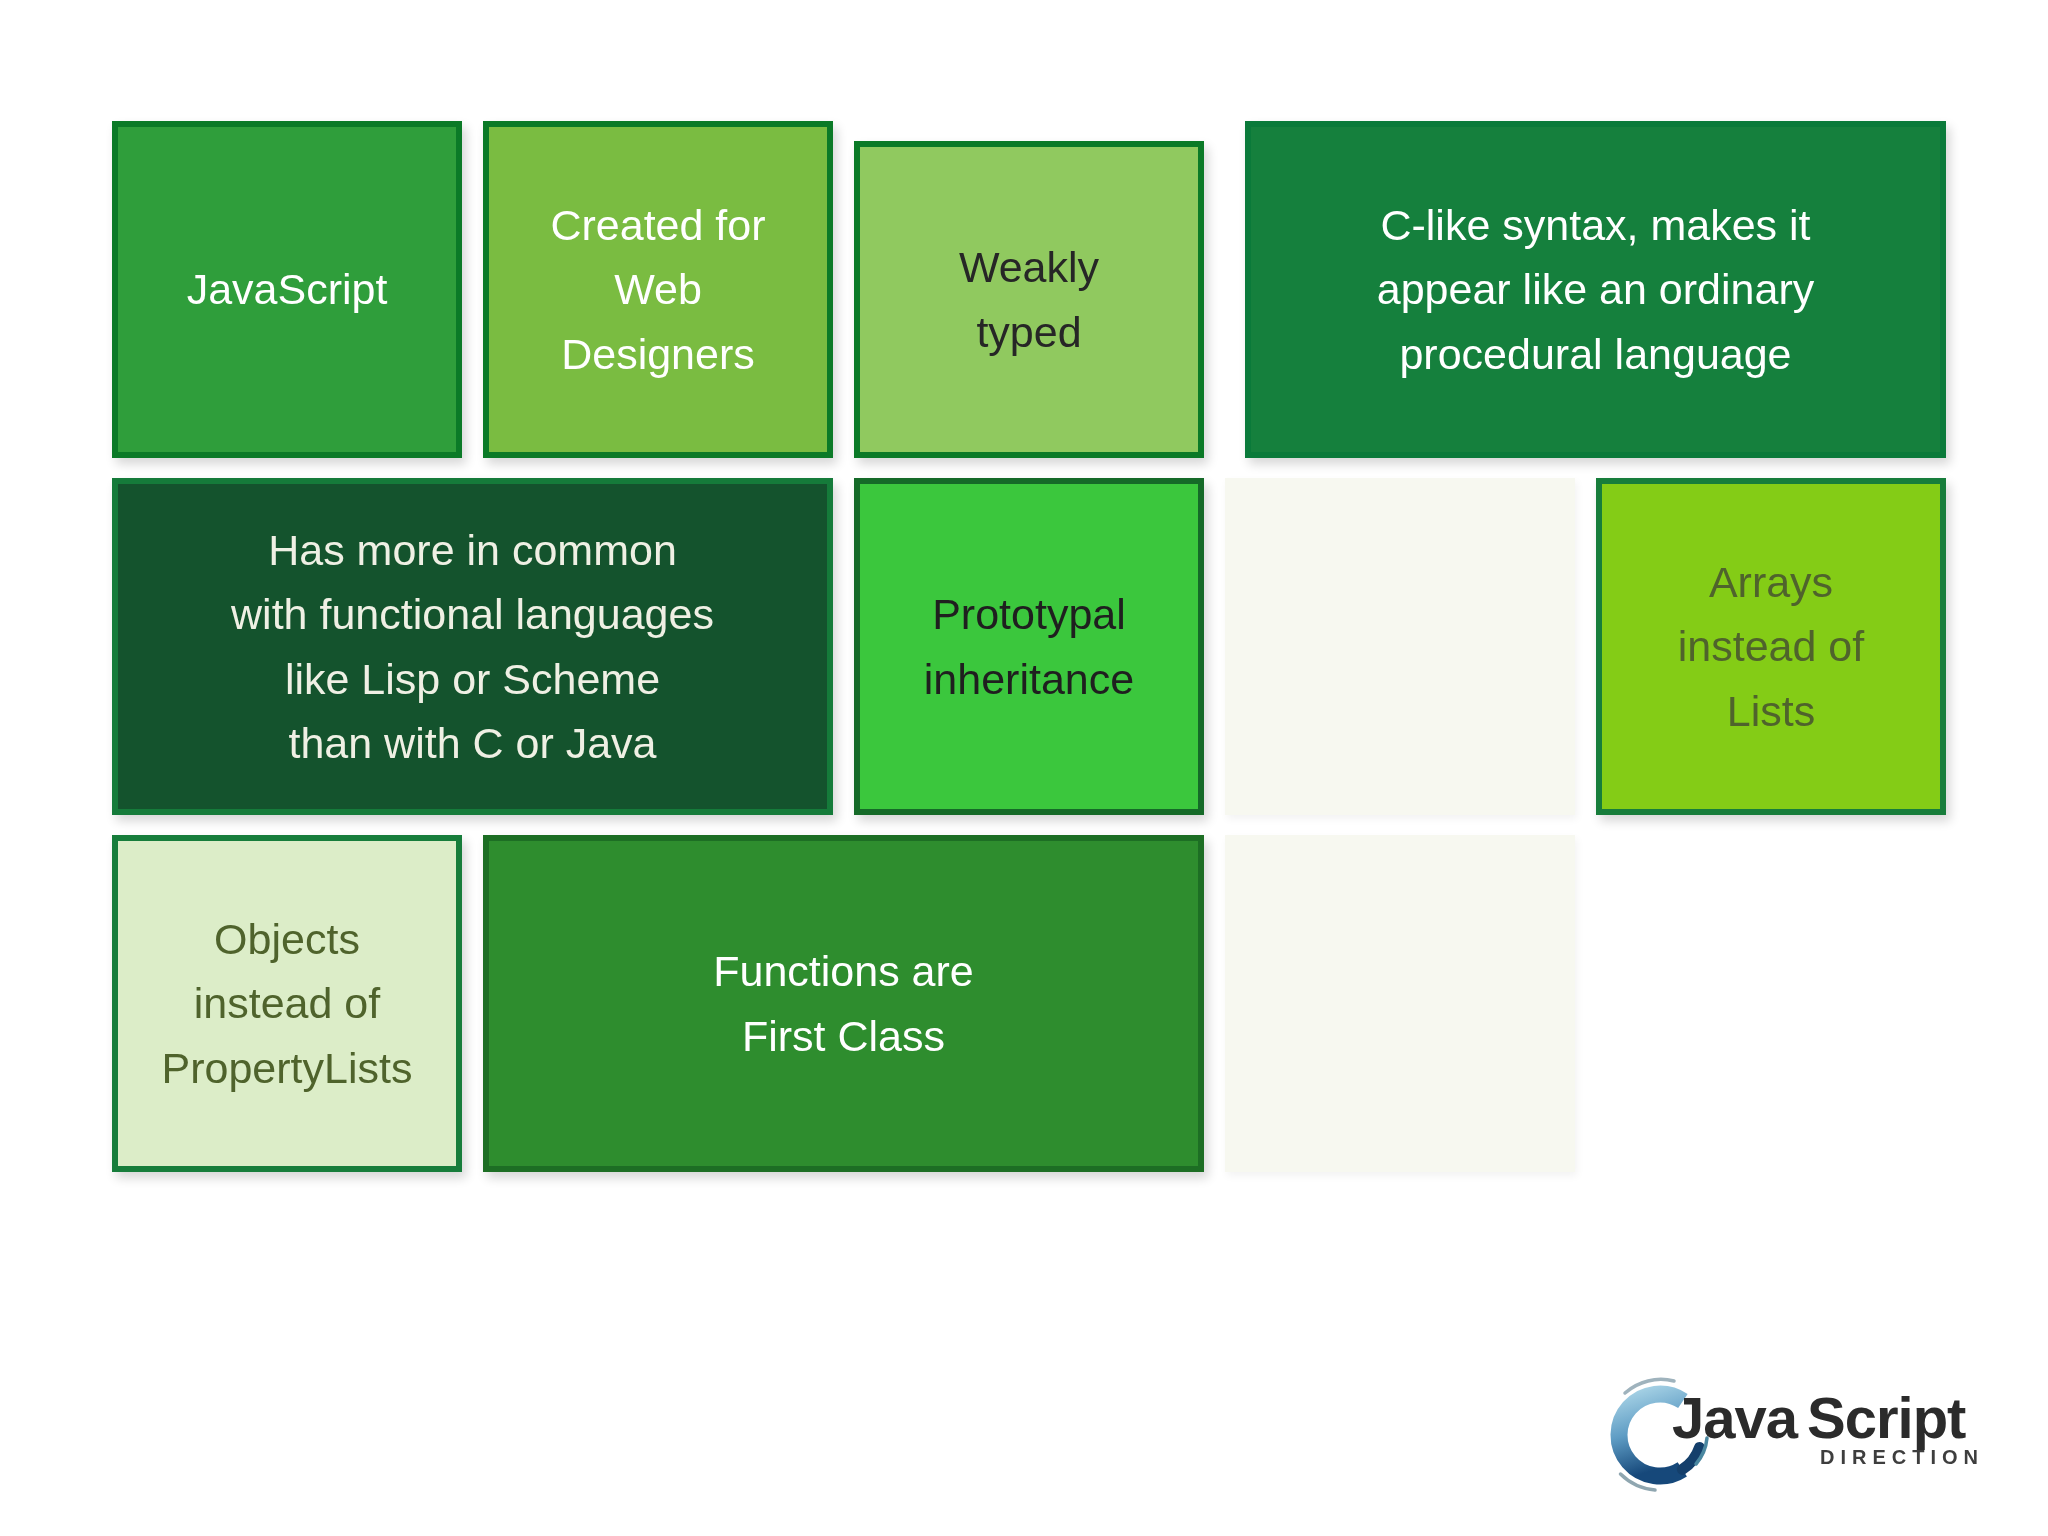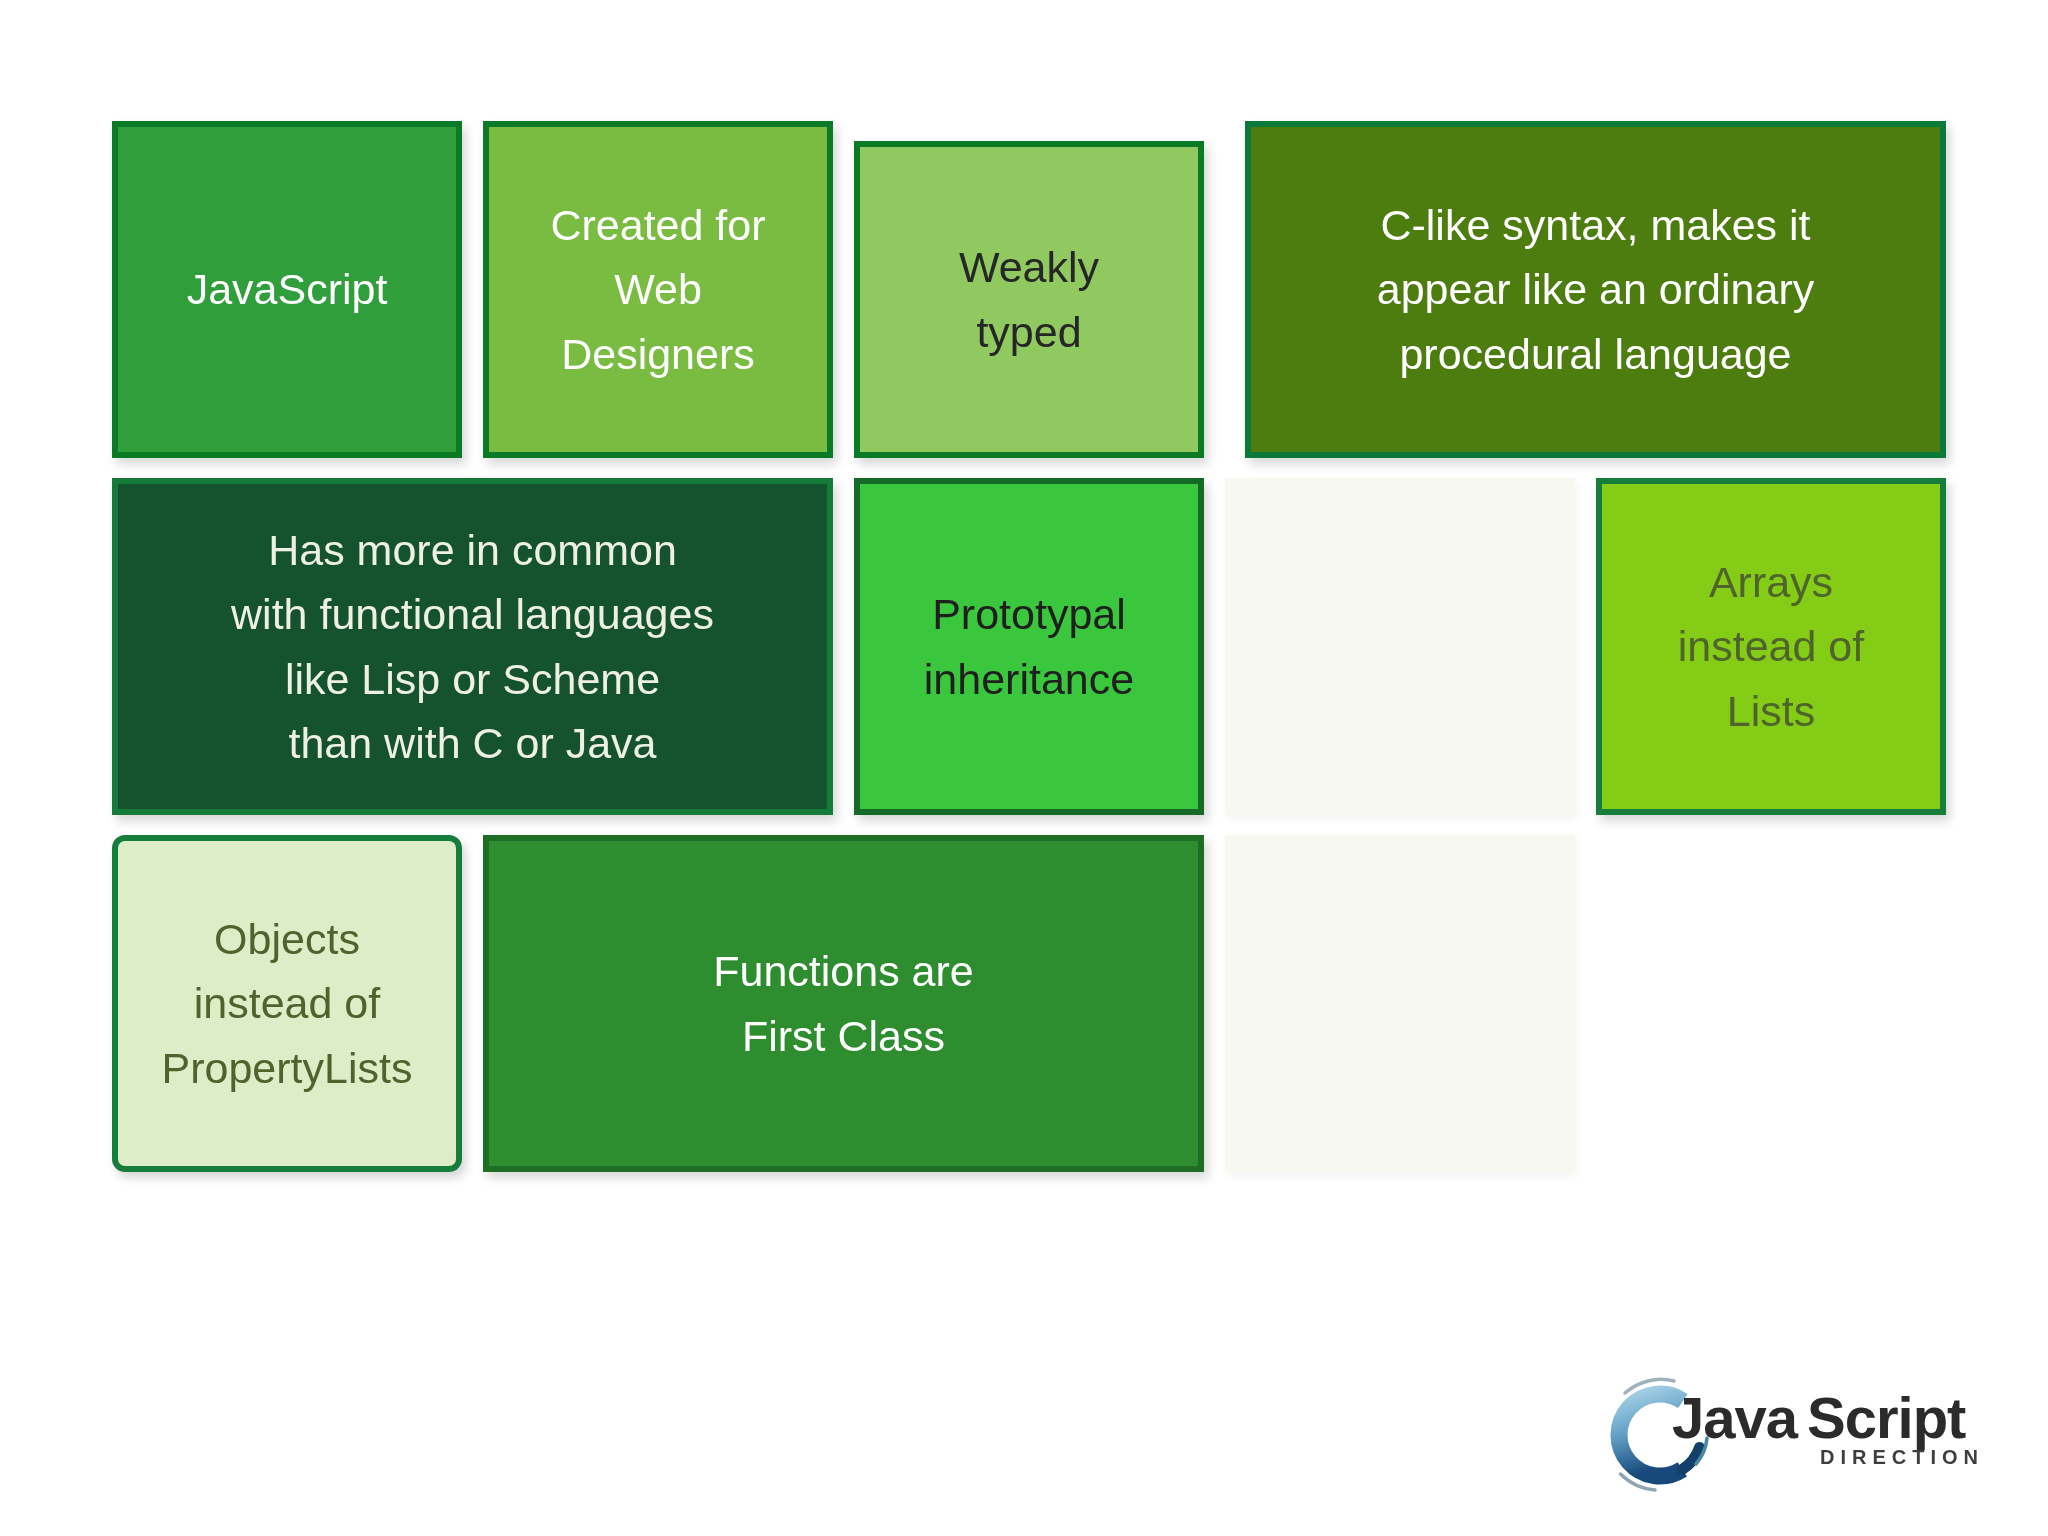--- a/index.html
+++ b/index.html
@@ -46,34 +46,34 @@
 
 <div id="canvas" style="background: rgb(255, 255, 255);">
 
   <div class="board">
     <div class="tile" style="background: rgb(47, 158, 59); border-color: rgb(11, 122, 39); color: rgb(255, 255, 255);">JavaScript</div>
     <div class="tile" style="background: rgb(122, 188, 65); border-color: rgb(11, 122, 39); color: rgb(255, 255, 255);">Created for
 Web
 Designers</div>
     <div class="tile" style="background: rgb(144, 201, 95); border-color: rgb(11, 122, 39); color: rgb(38, 38, 38); margin-top: 20px;">Weakly
 typed</div>
-    <div class="tile span2" style="background: #4d7c0f; border-color: rgb(10, 122, 58); color: rgb(255, 255, 255); margin-left: 20px;">C-like syntax, makes it
+    <div class="tile span2" style="background: #15803d; border-color: rgb(10, 122, 58); color: rgb(255, 255, 255); margin-left: 20px;">C-like syntax, makes it
 appear like an ordinary
 procedural language</div>
     <div class="tile span2" style="background: #14532d; border-color: rgb(21, 123, 58); color: rgb(239, 240, 228);">Has more in common
 with functional languages
 like Lisp or Scheme
 than with C or Java</div>
     <div class="tile" style="background: rgb(59, 199, 61); border-color: rgb(21, 106, 40); color: rgb(31, 31, 31);">Prototypal
 inheritance</div>
     <div class="tile empty" style="background: rgb(247, 248, 240); color: rgb(31, 31, 31);"></div>
     <div class="tile" style="background: #84cc16; border-color: rgb(23, 125, 59); color: rgb(79, 99, 44);">Arrays
 instead of
 Lists</div>
-    <div class="tile" style="background: rgb(220, 237, 200); border-color: rgb(23, 125, 59); color: rgb(79, 99, 44); border-radius: 13px;">Objects
+    <div class="tile" style="background: rgb(220, 237, 200); border-color: rgb(23, 125, 59); color: rgb(79, 99, 44);">Objects
 instead of
 PropertyLists</div>
     <div class="tile span2" style="background: rgb(46, 141, 46); border-color: rgb(29, 110, 36); color: rgb(255, 255, 255);">Functions are
 First Class</div>
     <div class="tile empty" style="background: rgb(247, 248, 240); color: rgb(31, 31, 31);"></div>
   </div>
 
   <div class="logo">
     <svg class="swirl" viewBox="0 0 132 140" aria-hidden="true">
       <defs>

